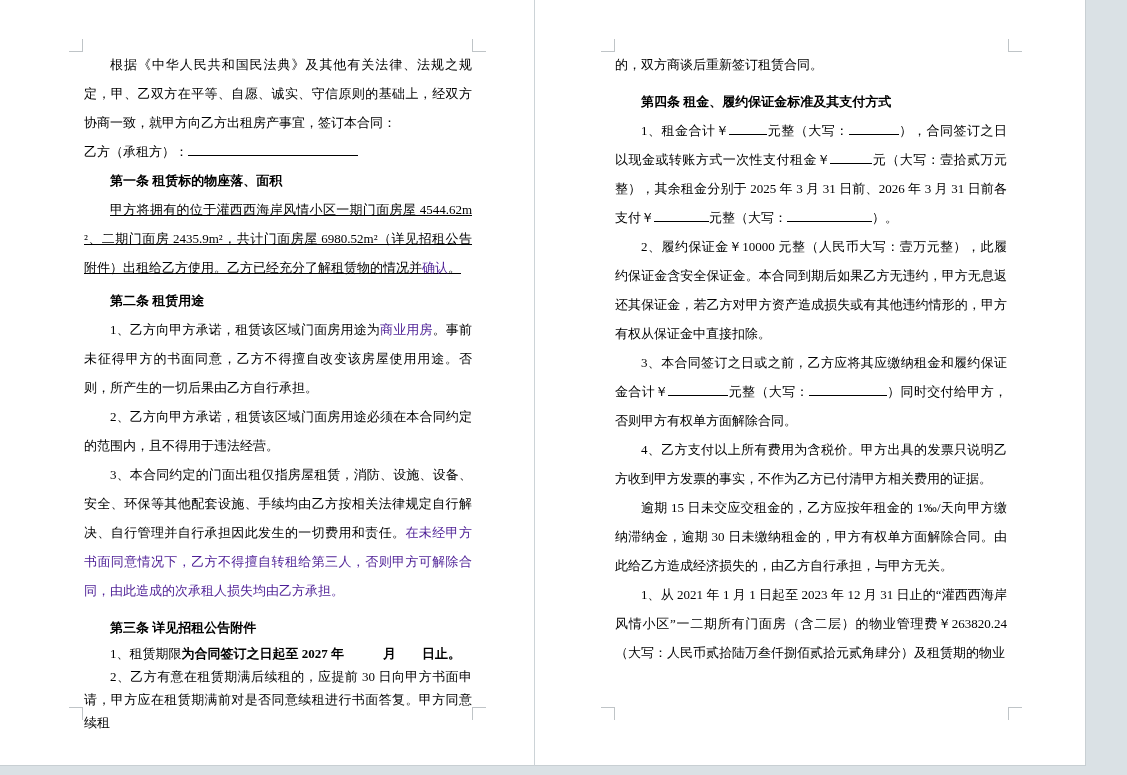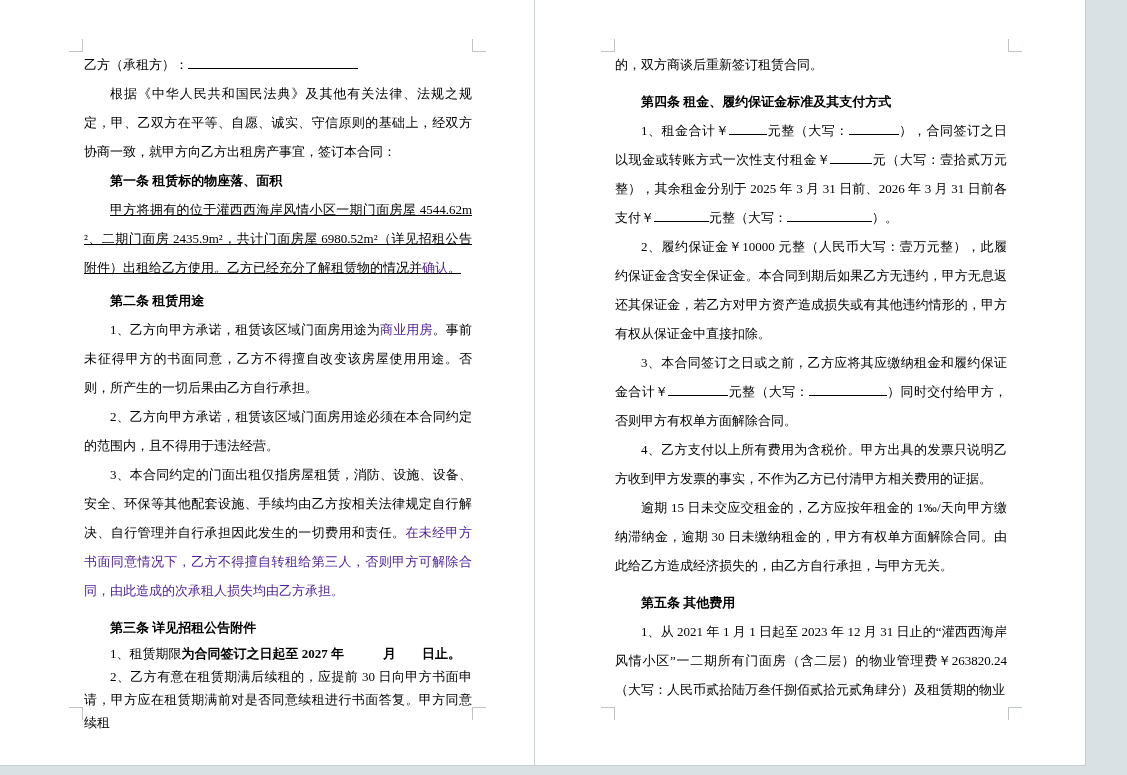--- a/index.html
+++ b/index.html
@@ -73,23 +73,23 @@
 <div id="viewport">
 
   <div class="page" id="page-1">
     <div class="mark tl"></div>
     <div class="mark tr"></div>
     <div class="mark bl"></div>
     <div class="mark br"></div>
 
     <div class="textarea">
 
+      <p class="para indent"><span>根据《中华人民共和国民法典》及其他有关法律、法规之规定，甲、乙双方在平等、自愿、诚实、守信原则的基础上，经双方协商一致，就甲方向乙方出租房产事宜，签订本合同：</span></p>
+
       <p class="para"><span>乙方（承租方）：</span><span class="blank" style="width:170px"></span></p>
-
-      <p class="para indent"><span>根据《中华人民共和国民法典》及其他有关法律、法规之规定，甲、乙双方在平等、自愿、诚实、守信原则的基础上，经双方协商一致，就甲方向乙方出租房产事宜，签订本合同：</span></p>
 
       <p class="para indent heading"><span>第一条  租赁标的物座落、面积</span></p>
 
       <p class="para indent underlined"><span>甲方将拥有的位于灌西西海岸风情小区一期门面房屋 4544.62m²、二期门面房 2435.9m²，共计门面房屋 6980.52m²（详见招租公告附件）出租给乙方使用。乙方已经充分了解租赁物的情况并</span><span class="blue">确认</span><span>。</span></p>
 
       <p class="para indent heading mt4"><span>第二条  租赁用途</span></p>
 
       <p class="para indent"><span>1、乙方向甲方承诺，租赁该区域门面房用途为</span><span class="blue">商业用房</span><span>。事前未征得甲方的书面同意，乙方不得擅自改变该房屋使用用途。否则，所产生的一切后果由乙方自行承担。</span></p>
 
       <p class="para indent"><span>2、乙方向甲方承诺，租赁该区域门面房用途必须在本合同约定的范围内，且不得用于违法经营。</span></p>
@@ -120,20 +120,19 @@
       <p class="para indent"><span>1、租金合计￥</span><span class="blank" style="width:38px"></span><span>元整（大写：</span><span class="blank" style="width:50px"></span><span>），合同签订之日以现金或转账方式一次性支付租金￥</span><span class="blank" style="width:42px"></span><span>元（大写：壹拾贰万元整），其余租金分别于 2025 年 3 月 31 日前、2026 年 3 月 31 日前各支付￥</span><span class="blank" style="width:55px"></span><span>元整（大写：</span><span class="blank" style="width:85px"></span><span>）。</span></p>
 
       <p class="para indent"><span>2、履约保证金￥10000 元整（人民币大写：壹万元整），此履约保证金含安全保证金。本合同到期后如果乙方无违约，甲方无息返还其保证金，若乙方对甲方资产造成损失或有其他违约情形的，甲方有权从保证金中直接扣除。</span></p>
 
       <p class="para indent"><span>3、本合同签订之日或之前，乙方应将其应缴纳租金和履约保证金合计￥</span><span class="blank" style="width:60px"></span><span>元整（大写：</span><span class="blank" style="width:78px"></span><span>）同时交付给甲方，否则甲方有权单方面解除合同。</span></p>
 
       <p class="para indent"><span>4、乙方支付以上所有费用为含税价。甲方出具的发票只说明乙方收到甲方发票的事实，不作为乙方已付清甲方相关费用的证据。</span></p>
 
       <p class="para indent"><span>逾期 15 日未交应交租金的，乙方应按年租金的 1‰/天向甲方缴纳滞纳金，逾期 30 日未缴纳租金的，甲方有权单方面解除合同。由此给乙方造成经济损失的，由乙方自行承担，与甲方无关。</span></p>
 
-      <p class="para indent heading mt2"><span>第五条  其他费用</span></p>
 
       <p class="para indent"><span>1、从 2021 年 1 月 1 日起至 2023 年 12 月 31 日止的“灌西西海岸风情小区”一二期所有门面房（含二层）的物业管理费￥263820.24（大写：人民币贰拾陆万叁仟捌佰贰拾元贰角肆分）及租赁期的物业</span></p>
 
     </div>
   </div>
 
 </div>
 
 </body></html>

